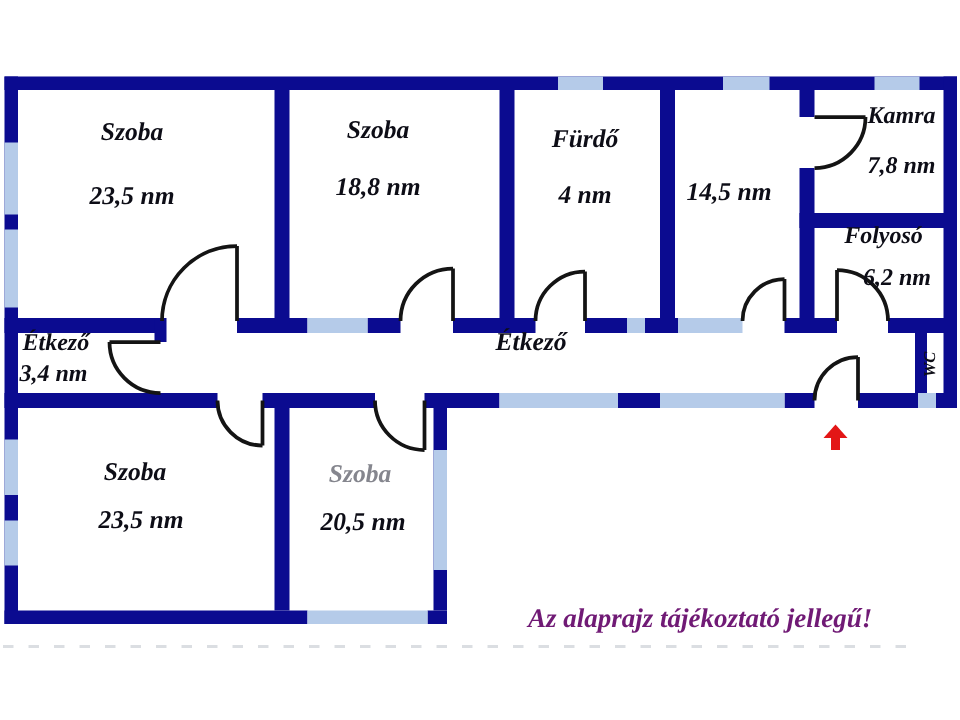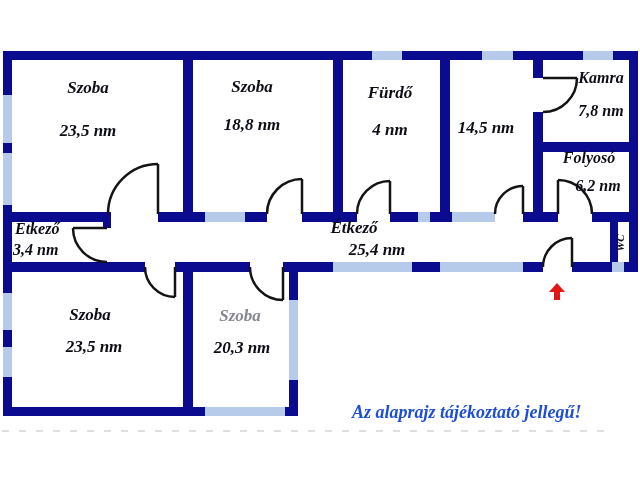--- a/index.html
+++ b/index.html
@@ -15,21 +15,21 @@
   .lbl.small{font-size:16px;}
   .lbl.faded{color:#85868e;}
   .lbl.left-align{text-align:left;}
   .wc-lbl{
     position:absolute;left:605px;top:236px;width:30px;height:14px;
     font-size:11px;font-weight:bold;font-style:italic;color:#0d0d16;
     text-align:center;line-height:14px;transform:rotate(-90deg);
   }
   .caption{
     position:absolute;left:352px;top:402px;font-size:18px;font-weight:bold;
-    font-style:italic;color:#1d4ed8;white-space:nowrap;
+    font-style:italic;color:#701a75;white-space:nowrap;
   }
 </style>
 </head>
 <body>
 
 <div class="stage">
 
   <svg class="plan-svg" viewBox="0 0 640 480">
 
     <g fill="#0b0b90">
@@ -155,25 +155,24 @@
   <div class="lbl small" style="left:551px;top:70px;width:100px;">Kamra</div>
   <div class="lbl small" style="left:551px;top:103px;width:100px;">7,8 nm</div>
 
   <div class="lbl small" style="left:539px;top:150px;width:100px;">Folyosó</div>
   <div class="lbl small" style="left:548px;top:178px;width:100px;">6,2 nm</div>
 
   <div class="lbl small left-align" style="left:15px;top:221px;">Étkező</div>
   <div class="lbl small left-align" style="left:13px;top:242px;">3,4 nm</div>
 
   <div class="lbl" style="left:304px;top:219px;width:100px;">Étkező</div>
-  <div class="lbl" style="left:327px;top:241px;width:100px;">25,4 nm</div>
 
   <div class="lbl" style="left:40px;top:306px;width:100px;">Szoba</div>
   <div class="lbl" style="left:44px;top:338px;width:100px;">23,5 nm</div>
 
   <div class="lbl faded" style="left:190px;top:307px;width:100px;">Szoba</div>
-  <div class="lbl" style="left:192px;top:339px;width:100px;">20,3 nm</div>
+  <div class="lbl" style="left:192px;top:339px;width:100px;">20,5 nm</div>
 
   <div class="wc-lbl">WC</div>
 
   <div class="caption">Az alaprajz tájékoztató jellegű!</div>
 
 </div>
 
 </body></html>

